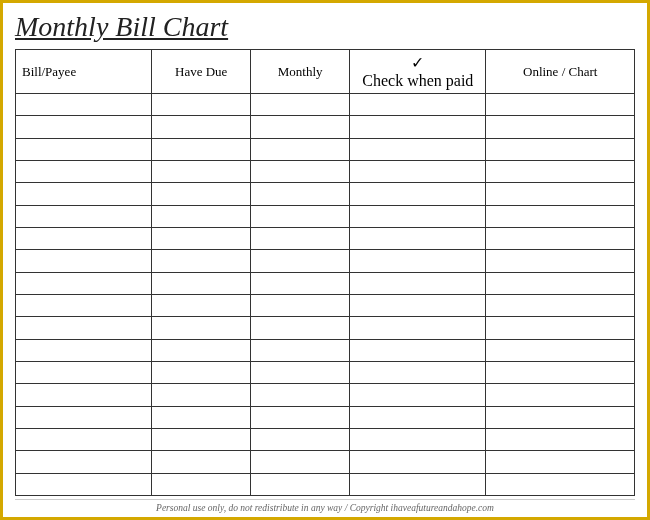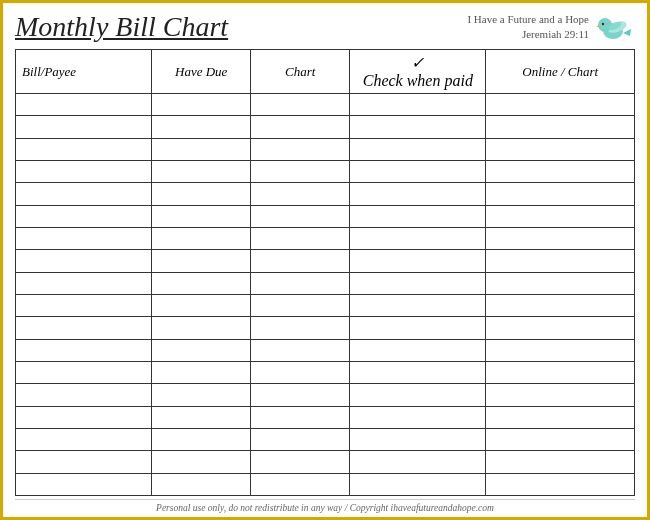--- a/index.html
+++ b/index.html
@@ -74,21 +74,20 @@
       text-align: center;
       font-size: 13px;
     }
 
     table th {
       background: #fff;
       font-weight: normal;
       font-family: Georgia, serif;
       vertical-align: middle;
       height: 44px;
-      font-style: italic;
     }
 
     table td {
       height: 22px;
     }
 
     .col-bill {
       width: 22%;
       text-align: left;
       padding-left: 6px;
@@ -135,53 +134,29 @@
       border-top: 1px solid #ccc;
       margin-top: 3px;
     }
   </style>
 </head>
 <body>
 
 <div class="page-container">
   <div class="header-row">
     <div class="title">Monthly Bill Chart</div>
-    <div class="tagline">
-      <div>
-        <div>I Have a Future and a Hope</div>
-        <div>Jeremiah 29:11</div>
-      </div>
-      <div class="bird-icon">
-        <svg viewBox="0 0 40 32" xmlns="http://www.w3.org/2000/svg">
-
-          <ellipse cx="18" cy="20" rx="10" ry="8" fill="#7dd3c8"></ellipse>
-
-          <ellipse cx="22" cy="16" rx="10" ry="5" fill="#a8e6df" transform="rotate(-20 22 16)"></ellipse>
-
-          <circle cx="10" cy="14" r="7" fill="#7dd3c8"></circle>
-
-          <circle cx="8" cy="13" r="1.2" fill="#333"></circle>
-
-          <polygon points="4,14 1,16 4,16" fill="#f5a623"></polygon>
-
-          <polygon points="28,22 36,18 35,25" fill="#5bc8be"></polygon>
-
-          <ellipse cx="20" cy="15" rx="7" ry="3" fill="#88d8d0" transform="rotate(-25 20 15)"></ellipse>
-        </svg>
-      </div>
-    </div>
   </div>
 
   <div class="table-container">
     <table>
       <thead>
         <tr>
           <th class="col-bill">Bill/Payee</th>
           <th class="col-date">Have Due</th>
-          <th class="col-amount">Chart</th>
+          <th class="col-amount">Monthly</th>
           <th class="col-check">
             <div class="check-header">
               <span class="check-mark">✓</span>
               <span class="check-text">Check when paid</span>
             </div>
           </th>
           <th class="col-online">Online / Chart</th>
         </tr>
       </thead>
       <tbody id="table-body">

